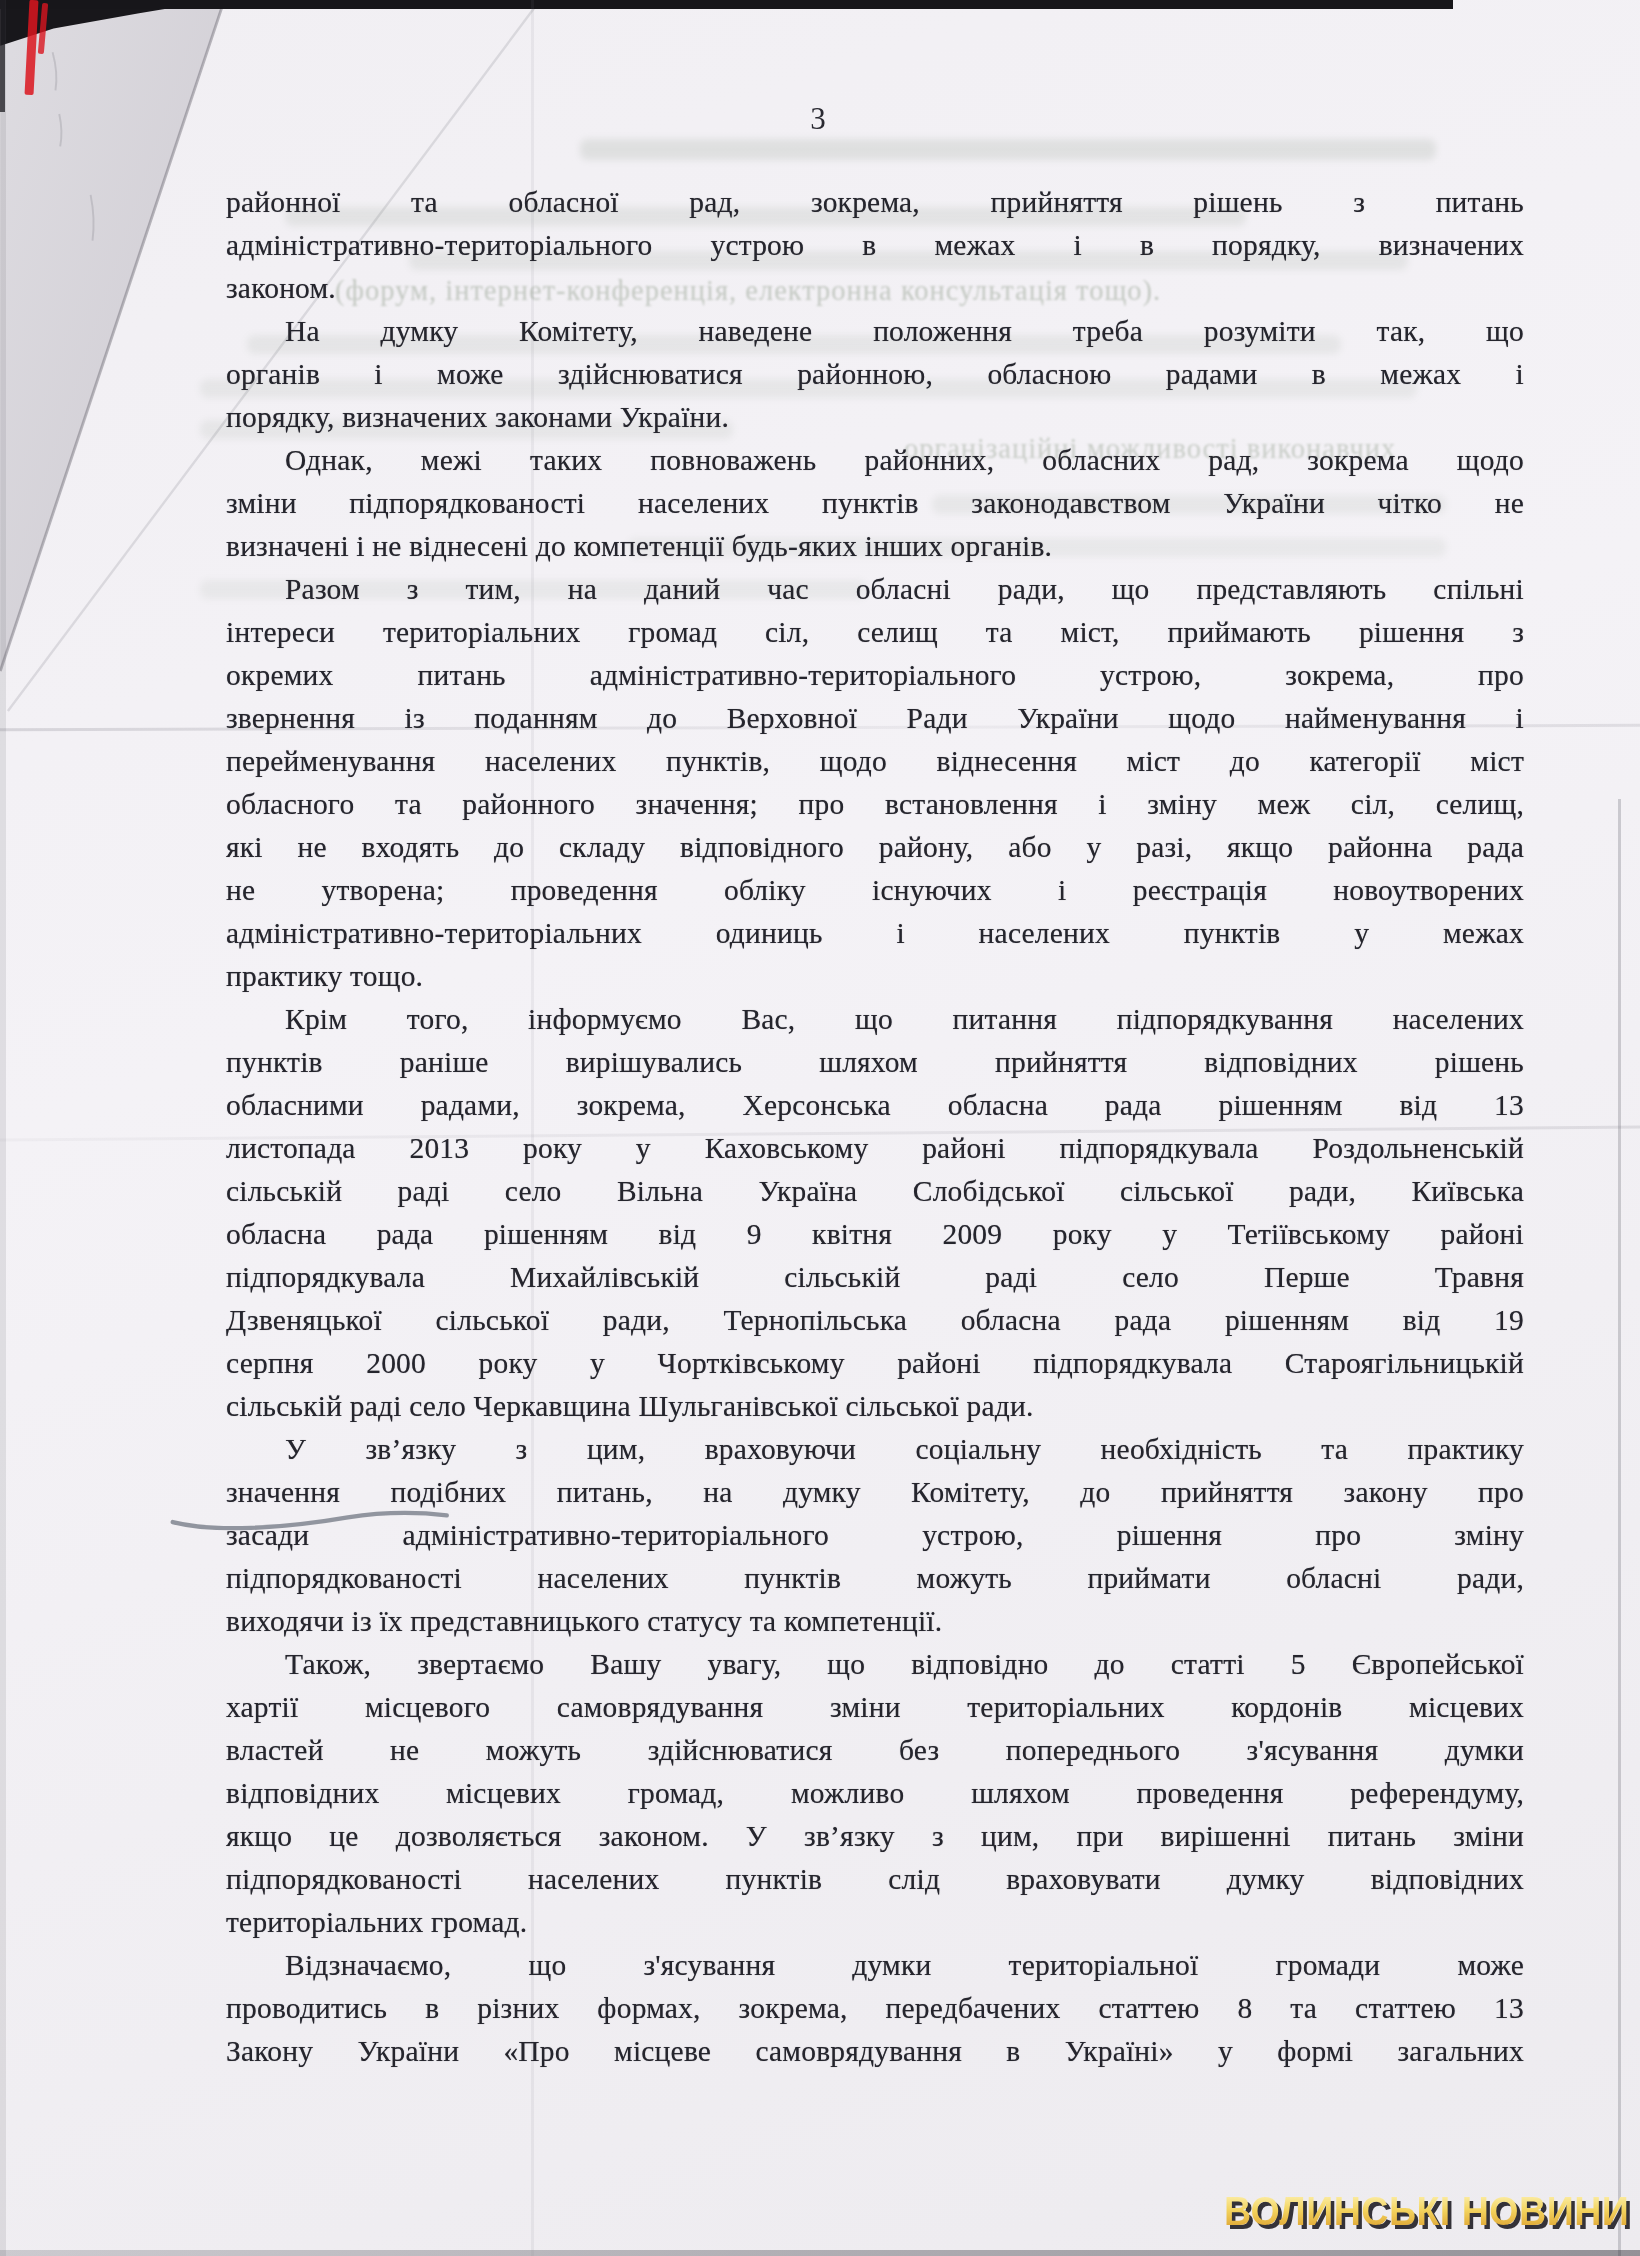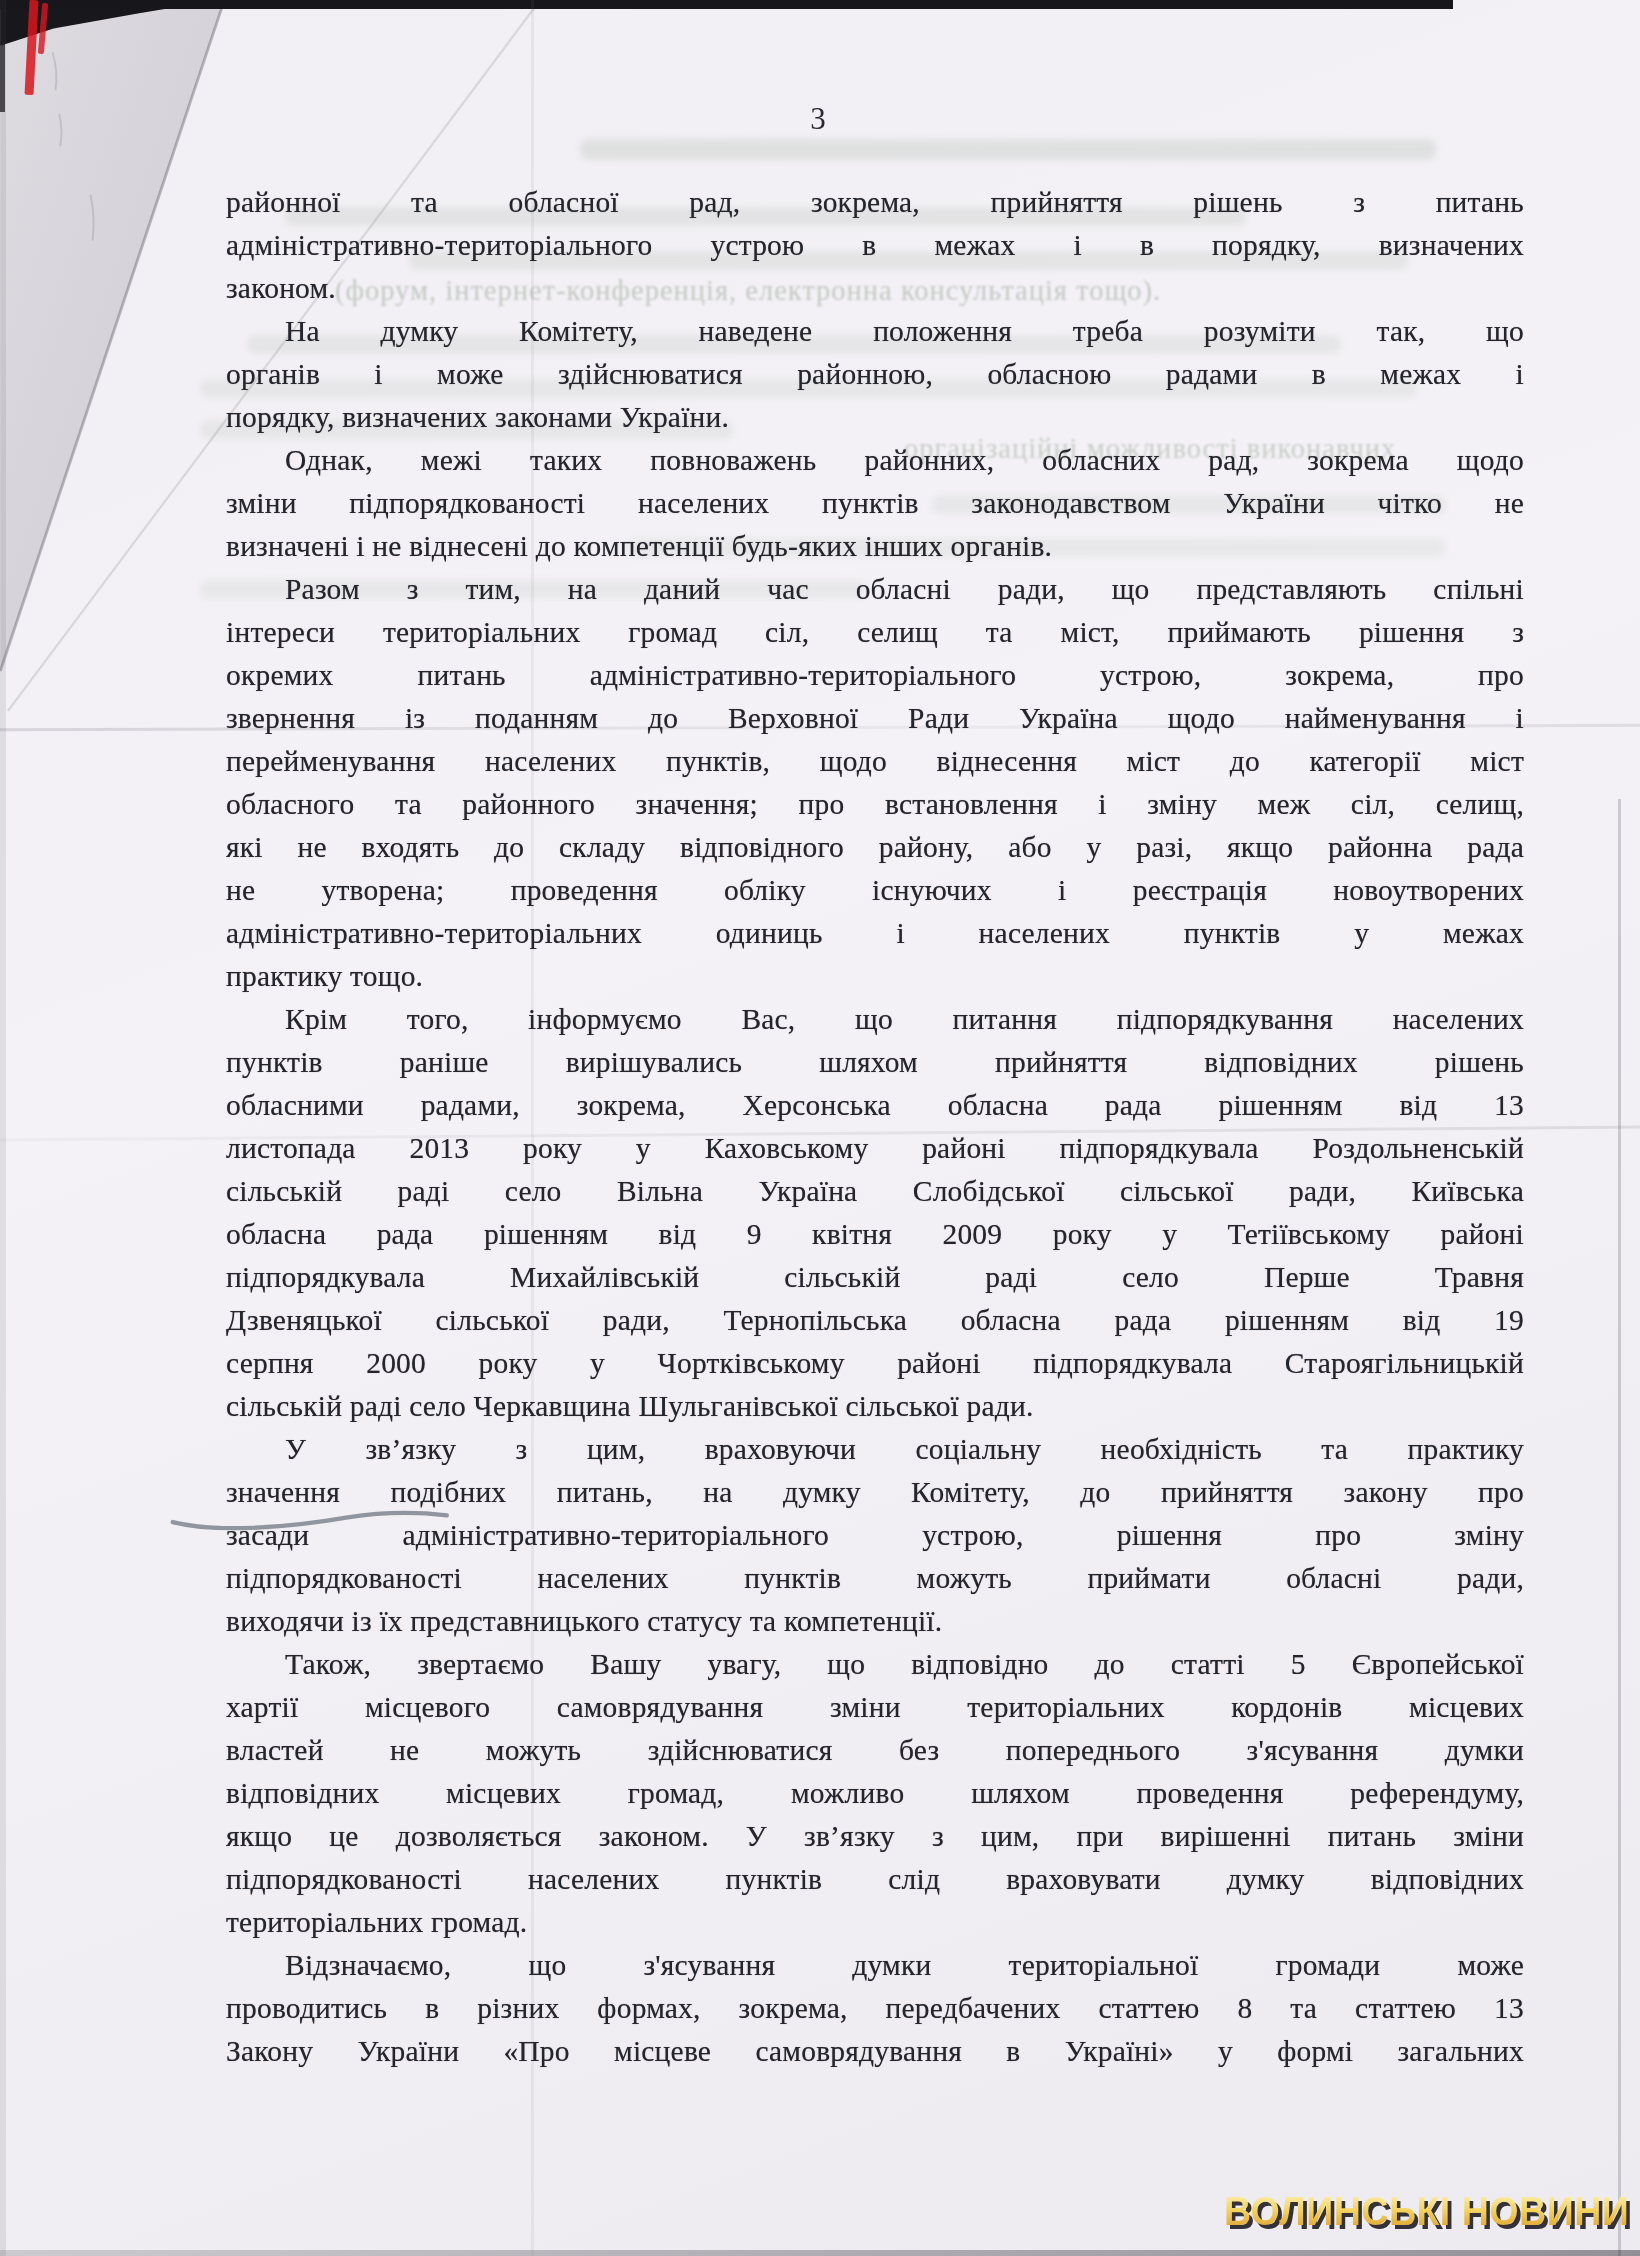--- a/index.html
+++ b/index.html
@@ -95,21 +95,21 @@
       <div class="line last">законом.</div>
       <div class="line indent">На думку Комітету, наведене положення треба розуміти так, що</div>
       <div class="line">органів і може здійснюватися районною, обласною радами в межах і</div>
       <div class="line last">порядку, визначених законами України.</div>
       <div class="line indent">Однак, межі таких повноважень районних, обласних рад, зокрема щодо</div>
       <div class="line">зміни підпорядкованості населених пунктів законодавством України чітко не</div>
       <div class="line last">визначені і не віднесені до компетенції будь-яких інших органів.</div>
       <div class="line indent">Разом з тим, на даний час обласні ради, що представляють спільні</div>
       <div class="line">інтереси територіальних громад сіл, селищ та міст, приймають рішення з</div>
       <div class="line">окремих питань адміністративно-територіального устрою, зокрема, про</div>
-      <div class="line">звернення із поданням до Верховної Ради Україна щодо найменування і</div>
+      <div class="line">звернення із поданням до Верховної Ради України щодо найменування і</div>
       <div class="line">перейменування населених пунктів, щодо віднесення міст до категорії міст</div>
       <div class="line">обласного та районного значення; про встановлення і зміну меж сіл, селищ,</div>
       <div class="line">які не входять до складу відповідного району, або у разі, якщо районна рада</div>
       <div class="line">не утворена; проведення обліку існуючих і реєстрація новоутворених</div>
       <div class="line">адміністративно-територіальних одиниць і населених пунктів у межах</div>
       <div class="line last">практику тощо.</div>
       <div class="line indent">Крім того, інформуємо Вас, що питання підпорядкування населених</div>
       <div class="line">пунктів раніше вирішувались шляхом прийняття відповідних рішень</div>
       <div class="line">обласними радами, зокрема, Херсонська обласна рада рішенням від 13</div>
       <div class="line">листопада 2013 року у Каховському районі підпорядкувала Роздольненській</div>

